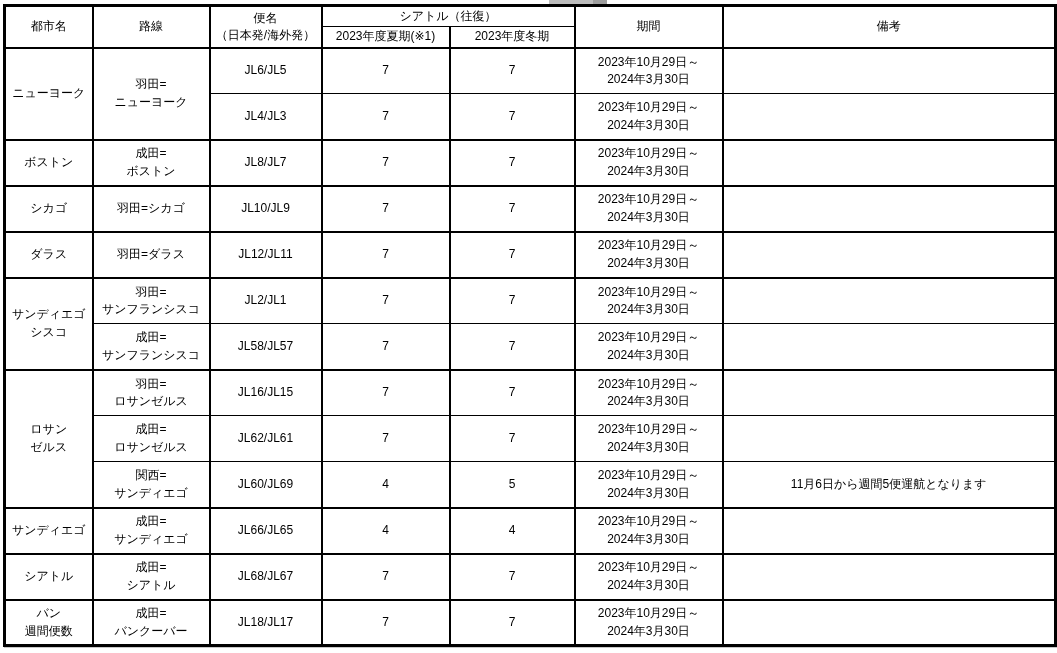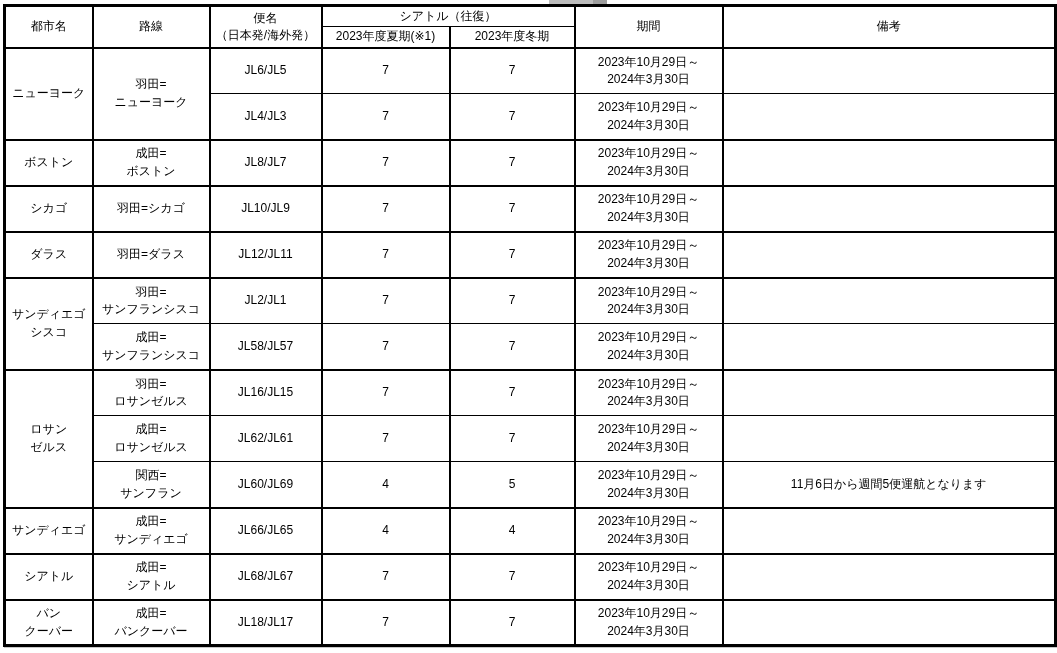--- a/index.html
+++ b/index.html
@@ -177,21 +177,21 @@
 ロサンゼルス</td>
       <td>JL62/JL61</td>
       <td>7</td>
       <td>7</td>
       <td>2023年10月29日～
 2024年3月30日</td>
       <td></td>
     </tr>
     <tr class="data inner">
       <td>関西=
-サンフラン</td>
+サンディエゴ</td>
       <td>JL60/JL69</td>
       <td>4</td>
       <td>5</td>
       <td>2023年10月29日～
 2024年3月30日</td>
       <td>11月6日から週間5便運航となります</td>
     </tr>
 
     <tr class="data">
       <td>サンディエゴ</td>
@@ -212,21 +212,21 @@
       <td>JL68/JL67</td>
       <td>7</td>
       <td>7</td>
       <td>2023年10月29日～
 2024年3月30日</td>
       <td></td>
     </tr>
 
     <tr class="data">
       <td>バン
-クーバー</td>
+週間便数</td>
       <td>成田=
 バンクーバー</td>
       <td>JL18/JL17</td>
       <td>7</td>
       <td>7</td>
       <td>2023年10月29日～
 2024年3月30日</td>
       <td></td>
     </tr>
   </tbody>

